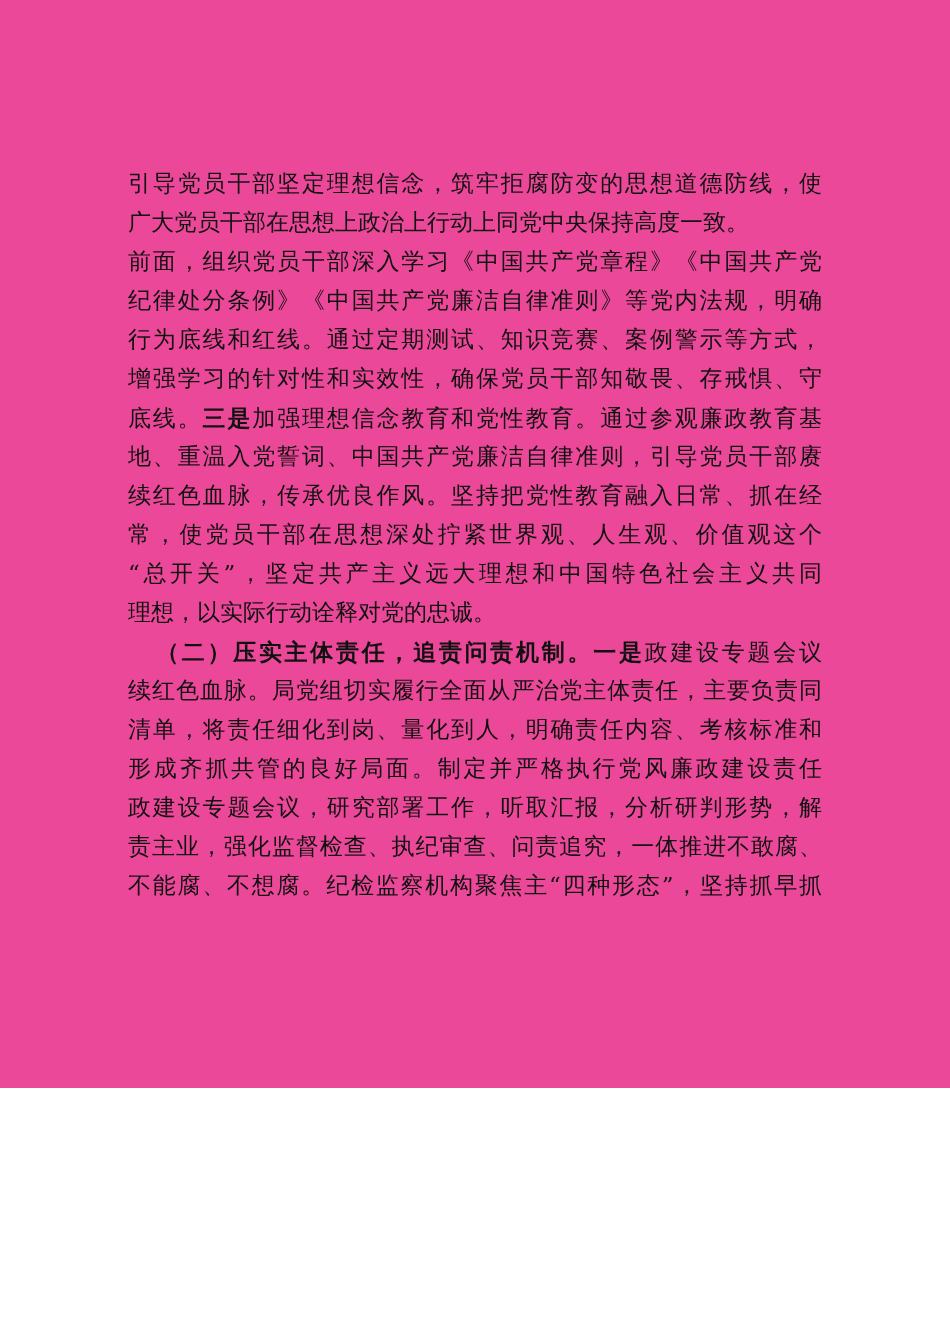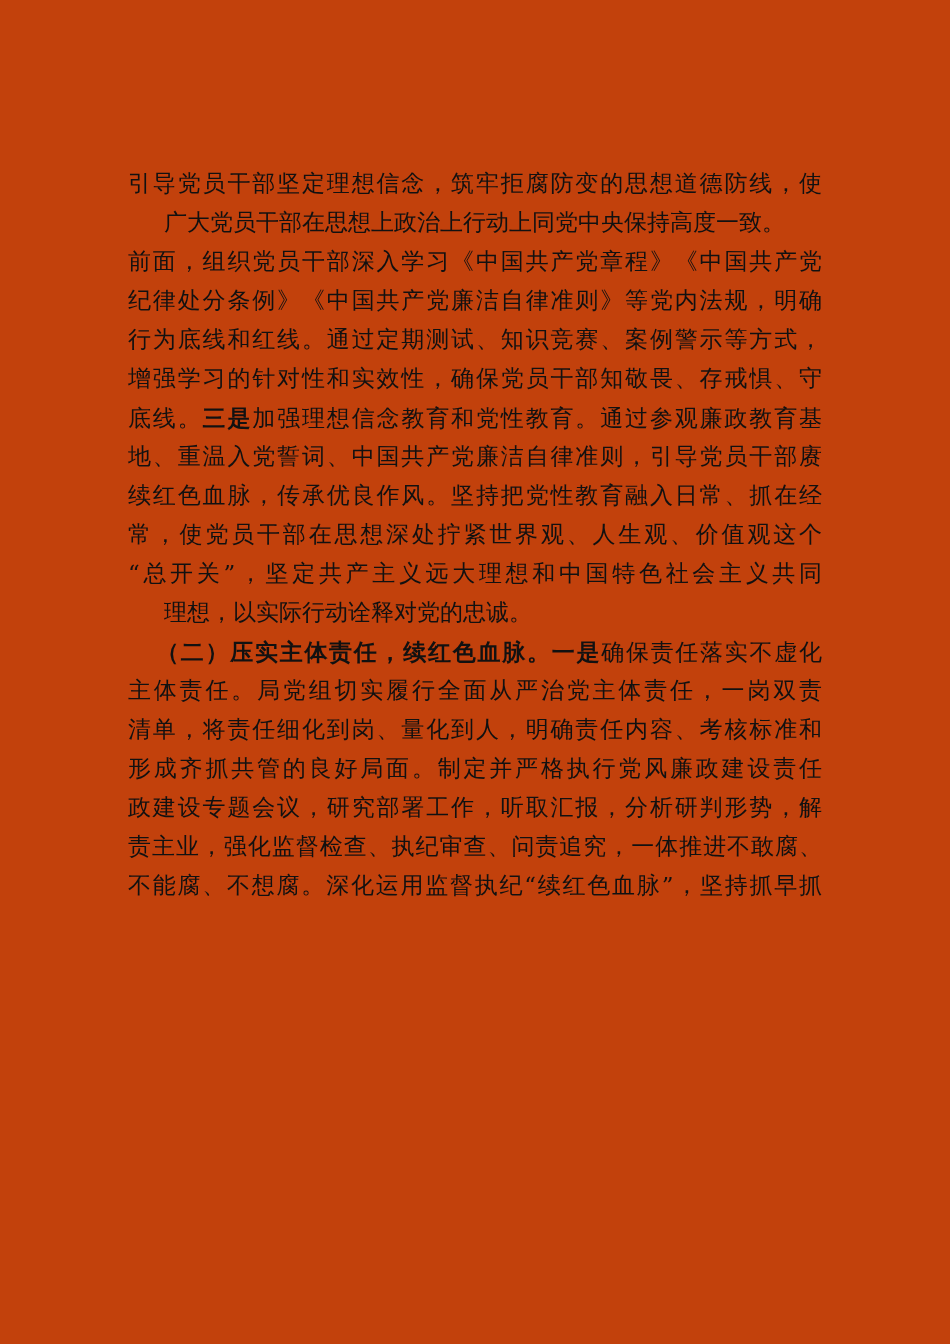--- a/index.html
+++ b/index.html
@@ -12,42 +12,41 @@
       height: 1344px;
       position: relative;
       overflow: hidden;
       font-family: "DejaVu Serif", "Liberation Serif", serif;
       color: #111111;
     }
     .page {
       position: absolute;
       left: 0; top: 0;
       width: 950px;
-      height: 1344px;
-      background: #c2410c;
+      height: 1088px;
+      background: #ec4899;
     }
     .body-text {
       position: absolute;
       left: 128px;
       top: 164px;
       width: 694px;
     }
     .line {
       display: block;
       height: 39px;
       line-height: 39px;
       font-size: 23px;
       white-space: nowrap;
       text-align: justify;
       text-align-last: justify;
       letter-spacing: 0px;
     }
     .line.last {
       text-align-last: left;
-      margin-left: 36px;
     }
     .line.indent {
       padding-left: 28px;
     }
     .bold {
       font-weight: bold;
     }
   </style>
 </head>
 <body>
@@ -59,21 +58,21 @@
       <div class="line"><span>前面，组织党员干部深入学习《中国共产党章程》《中国共产党</span></div>
       <div class="line"><span>纪律处分条例》《中国共产党廉洁自律准则》等党内法规，明确</span></div>
       <div class="line"><span>行为底线和红线。通过定期测试、知识竞赛、案例警示等方式，</span></div>
       <div class="line"><span>增强学习的针对性和实效性，确保党员干部知敬畏、存戒惧、守</span></div>
       <div class="line"><span>底线。</span><span class="bold">三是</span><span>加强理想信念教育和党性教育。通过参观廉政教育基</span></div>
       <div class="line"><span>地、重温入党誓词、中国共产党廉洁自律准则，引导党员干部赓</span></div>
       <div class="line"><span>续红色血脉，传承优良作风。坚持把党性教育融入日常、抓在经</span></div>
       <div class="line"><span>常，使党员干部在思想深处拧紧世界观、人生观、价值观这个</span></div>
       <div class="line"><span>“总开关”，坚定共产主义远大理想和中国特色社会主义共同</span></div>
       <div class="line last"><span>理想，以实际行动诠释对党的忠诚。</span></div>
-      <div class="line indent"><span class="bold">（二）压实主体责任，续红色血脉。</span><span class="bold">一是</span><span>确保责任落实不虚化</span></div>
-      <div class="line"><span>主体责任。局党组切实履行全面从严治党主体责任，一岗双责</span></div>
+      <div class="line indent"><span class="bold">（二）压实主体责任，追责问责机制。</span><span class="bold">一是</span><span>政建设专题会议</span></div>
+      <div class="line"><span>续红色血脉。局党组切实履行全面从严治党主体责任，主要负责同</span></div>
       <div class="line"><span>清单，将责任细化到岗、量化到人，明确责任内容、考核标准和</span></div>
       <div class="line"><span>形成齐抓共管的良好局面。制定并严格执行党风廉政建设责任</span></div>
       <div class="line"><span>政建设专题会议，研究部署工作，听取汇报，分析研判形势，解</span></div>
       <div class="line"><span>责主业，强化监督检查、执纪审查、问责追究，一体推进不敢腐、</span></div>
-      <div class="line"><span>不能腐、不想腐。深化运用监督执纪“续红色血脉”，坚持抓早抓</span></div>
+      <div class="line"><span>不能腐、不想腐。纪检监察机构聚焦主“四种形态”，坚持抓早抓</span></div>
     </div>
 </div>
 
 </body></html>

